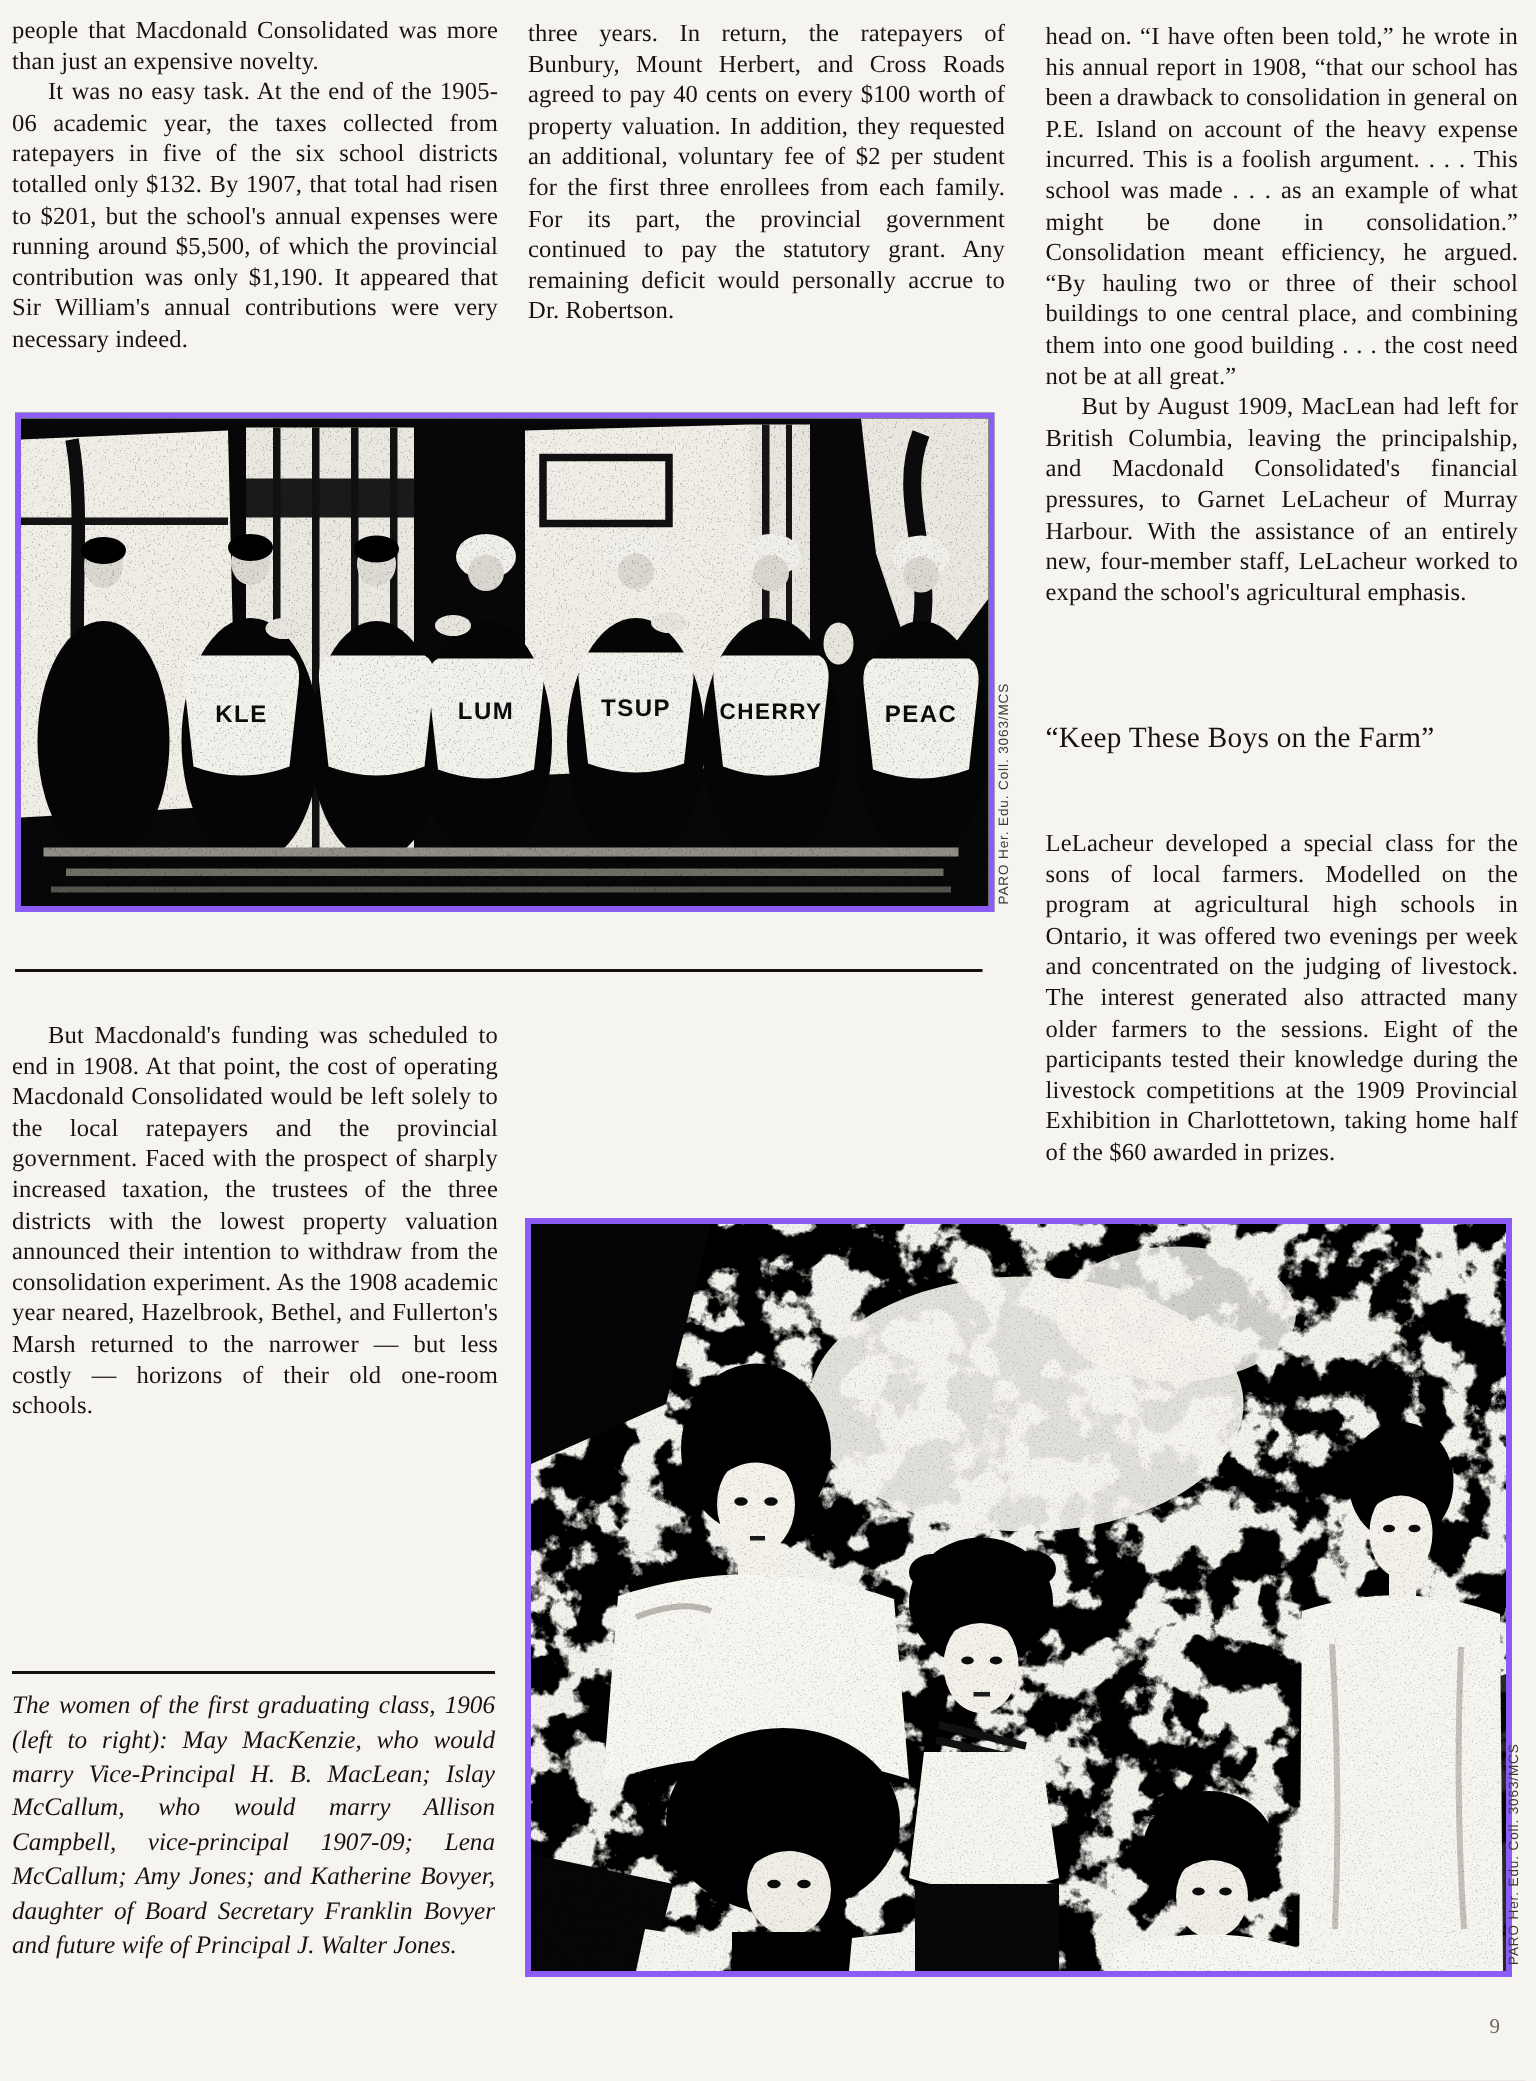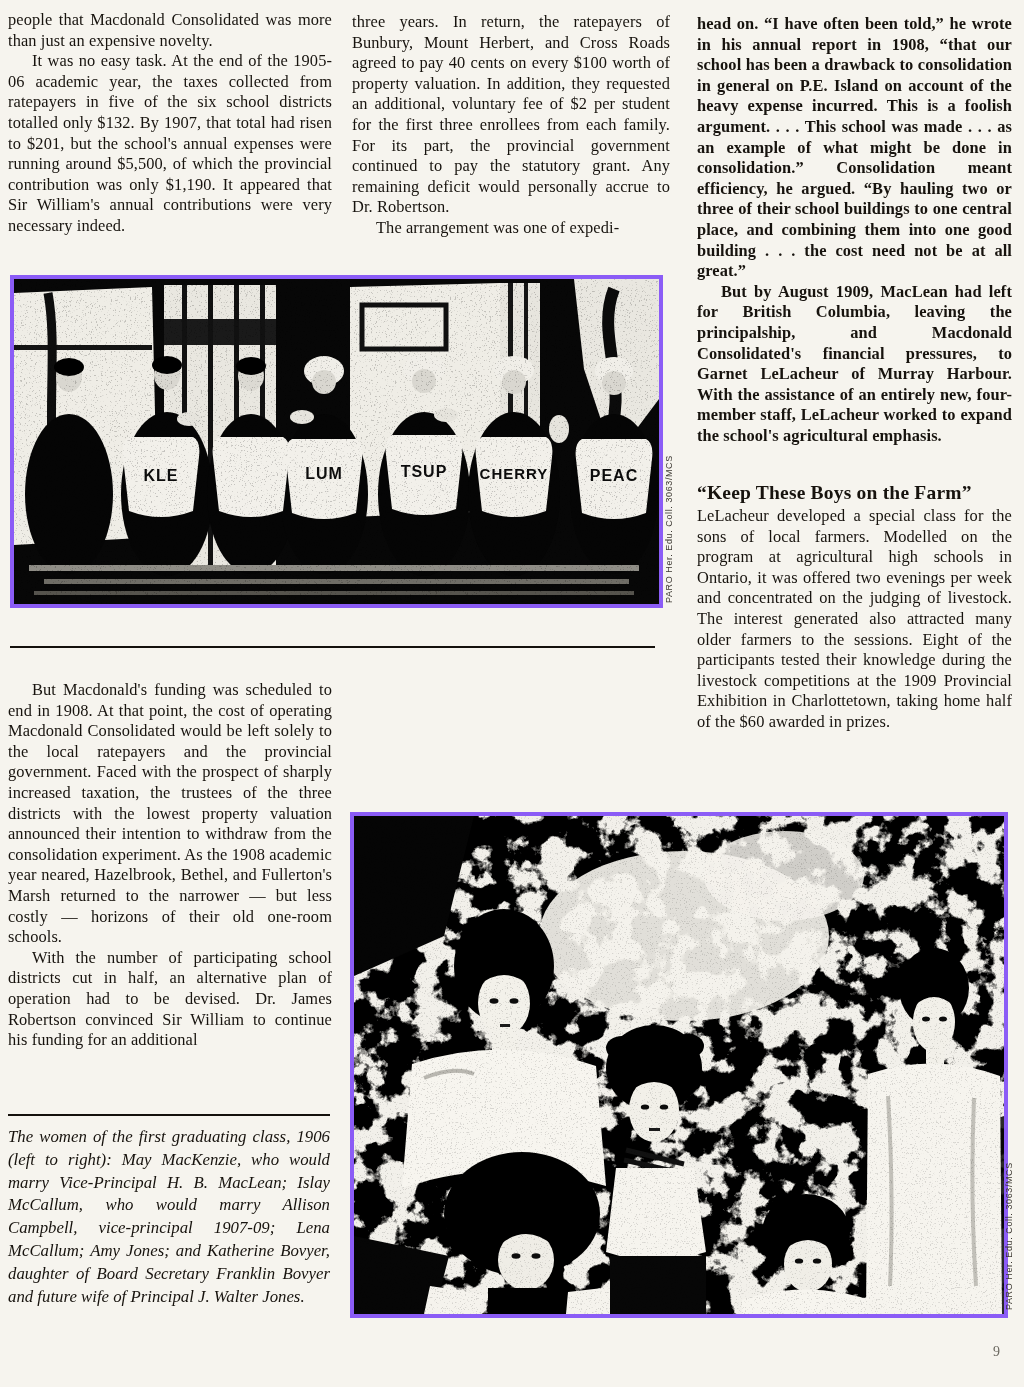--- a/index.html
+++ b/index.html
@@ -16,46 +16,45 @@
   .caption-italic{position:absolute;font-style:italic;font-size:16.8px;line-height:22.8px;text-align:justify;}
   .rule{position:absolute;background:#14100c;height:2px;}
   .photo{position:absolute;border:4px solid #8b5cf6;background:#84cc16;}
   .photo svg{display:block;width:100%;height:100%;}
   .credit{
     position:absolute;writing-mode:vertical-rl;transform:rotate(180deg);
     font-family:"Liberation Sans", sans-serif;font-size:9px;letter-spacing:.6px;color:#3c3832;
     white-space:nowrap;
   }
   .pagenum{position:absolute;font-size:14px;color:#6a675f;}
-  .heading{position:absolute;font-weight:bold;font-size:19.5px;letter-spacing:.2px;}
+  .heading{position:absolute;font-weight:normal;font-size:19.5px;letter-spacing:.2px;}
   .jar-label{font-family:"Liberation Sans", sans-serif;font-weight:bold;fill:#0c0c0c;letter-spacing:1px;}
 </style>
 </head>
 <body>
 
 <div class="page">
 
   <div class="tb" style="left:8px;top:10px;width:324px;">
     <p>people that Macdonald Consolidated was more than just an expensive novelty.</p>
     <p class="ind">It was no easy task. At the end of the 1905-06 academic year, the taxes collected from ratepayers in five of the six school districts totalled only $132. By 1907, that total had risen to $201, but the school's annual expenses were running around $5,500, of which the provincial contribution was only $1,190. It appeared that Sir William's annual contributions were very necessary indeed.</p>
   </div>
 
   <div class="tb" style="left:352px;top:12px;width:318px;">
     <p>three years. In return, the ratepayers of Bunbury, Mount Herbert, and Cross Roads agreed to pay 40 cents on every $100 worth of property valuation. In addition, they requested an additional, voluntary fee of $2 per student for the first three enrollees from each family. For its part, the provincial government continued to pay the statutory grant. Any remaining deficit would personally accrue to Dr. Robertson.</p>
-    <p class="ind">The arrangement was one of expedi-</p>
-  </div>
-
-  <div class="tb" style="left:697px;top:14px;width:315px;font-weight:bold;">
+  </div>
+
+  <div class="tb" style="left:697px;top:14px;width:315px;">
     <p>head on. “I have often been told,” he wrote in his annual report in 1908, “that our school has been a drawback to consolidation in general on P.E. Island on account of the heavy expense incurred. This is a foolish argument. . . . This school was made . . . as an example of what might be done in consolidation.” Consolidation meant efficiency, he argued. “By hauling two or three of their school buildings to one central place, and combining them into one good building . . . the cost need not be at all great.”</p>
     <p class="ind">But by August 1909, MacLean had left for British Columbia, leaving the principalship, and Macdonald Consolidated's financial pressures, to Garnet LeLacheur of Murray Harbour. With the assistance of an entirely new, four-member staff, LeLacheur worked to expand the school's agricultural emphasis.</p>
   </div>
 
   <div class="heading" style="left:697px;top:482px;width:315px;">“Keep These Boys on the Farm”</div>
 
-  <div class="tb" style="left:697px;top:506px;width:315px;">
+  <div class="tb" style="left:697px;top:552px;width:315px;">
     <p>LeLacheur developed a special class for the sons of local farmers. Modelled on the program at agricultural high schools in Ontario, it was offered two evenings per week and concentrated on the judging of livestock. The interest generated also attracted many older farmers to the sessions. Eight of the participants tested their knowledge during the livestock competitions at the 1909 Provincial Exhibition in Charlottetown, taking home half of the $60 awarded in prizes.</p>
   </div>
 
   <div class="photo" style="left:10px;top:275px;width:645px;height:325px;">
     <svg viewBox="0 0 645 325" preserveAspectRatio="none">
       <defs>
         <filter id="speck1" x="0" y="0" width="100%" height="100%">
           <feTurbulence type="fractalNoise" baseFrequency="0.8" numOctaves="2" seed="5"></feTurbulence>
           <feColorMatrix type="matrix" values="0 0 0 0 0  0 0 0 0 0  0 0 0 0 0  6 6 6 0 -10.2"></feColorMatrix>
         </filter>
@@ -137,21 +136,20 @@
       <rect width="645" height="325" filter="url(#speck1)" opacity="0.18"></rect>
     </svg>
   </div>
 
   <div class="credit" style="left:664px;top:415px;height:188px;">PARO Her. Edu. Coll. 3063/MCS</div>
 
   <div class="rule" style="left:10px;top:646px;width:645px;"></div>
 
   <div class="tb" style="left:8px;top:668px;width:324px;margin-top:12px;">
     <p class="ind">But Macdonald's funding was scheduled to end in 1908. At that point, the cost of operating Macdonald Consolidated would be left solely to the local ratepayers and the provincial government. Faced with the prospect of sharply increased taxation, the trustees of the three districts with the lowest property valuation announced their intention to withdraw from the consolidation experiment. As the 1908 academic year neared, Hazelbrook, Bethel, and Fullerton's Marsh returned to the narrower — but less costly — horizons of their old one-room schools.</p>
-    <p class="ind">With the number of participating school districts cut in half, an alternative plan of operation had to be devised. Dr. James Robertson convinced Sir William to continue his funding for an additional</p>
   </div>
 
 
   <div class="photo" style="left:350px;top:812px;width:650px;height:498px;">
     <svg viewBox="0 0 650 498" preserveAspectRatio="none">
       <defs>
         <filter id="foliage" x="0" y="0" width="100%" height="100%">
           <feTurbulence type="fractalNoise" baseFrequency="0.032" numOctaves="5" seed="11"></feTurbulence>
           <feColorMatrix type="matrix" values="0 0 0 0 0  0 0 0 0 0  0 0 0 0 0  8 8 8 0 -11.4"></feColorMatrix>
         </filter>

